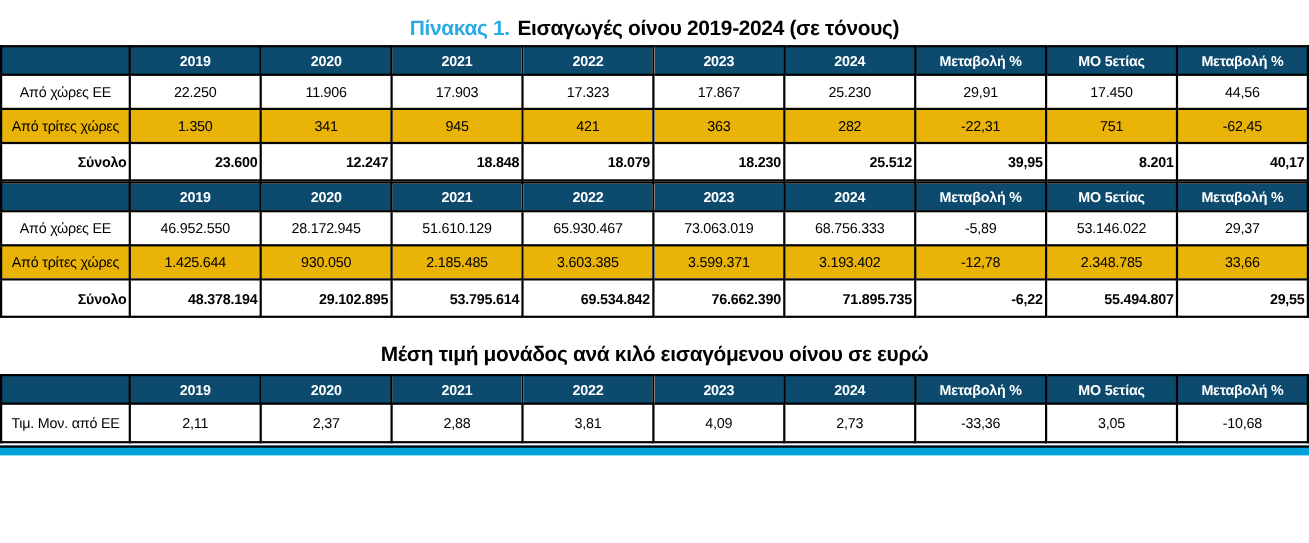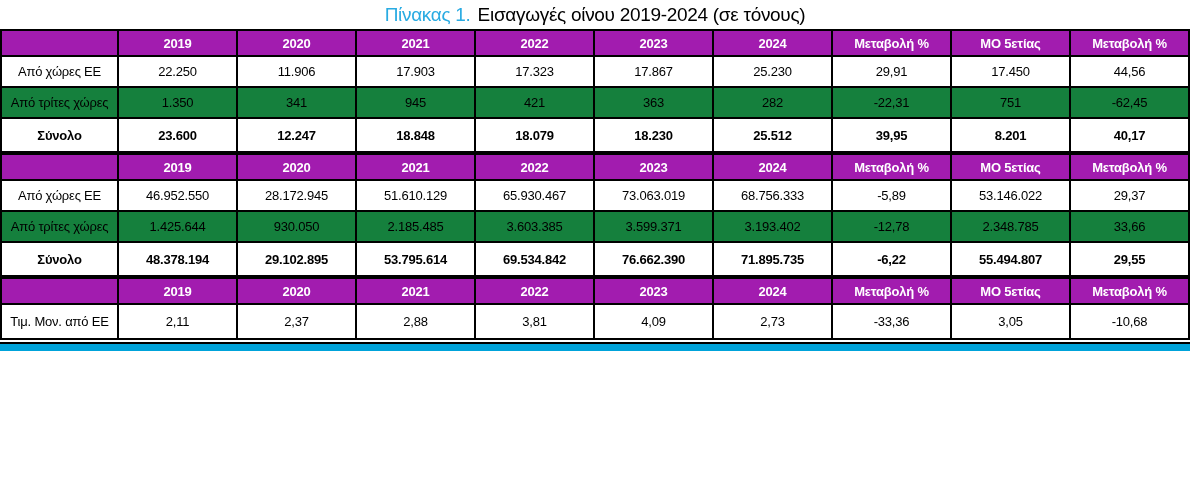--- a/index.html
+++ b/index.html
@@ -11,26 +11,27 @@
   }
   .page {
     width: 1190px;
     height: 494px;
     overflow: hidden;
     background: #fff;
   }
   .section-title {
     text-align: center;
     font-size: 19px;
-    font-weight: 400;
+    font-weight: 700;
     letter-spacing: -0.3px;
     color: #000;
     font-stretch: condensed;
     padding: 4px 0 3px 0;
     white-space: nowrap;
+    margin-top: 12px;
   }
   .section-title.spaced { padding: 11px 0 6px 0; }
   .title-prefix { color: #29ABE2; margin-right: 7px; }
   .title-prefix:empty { margin-right: 0; }
 
   table.data-table {
     width: 1190px;
     border-collapse: collapse;
     table-layout: fixed;
     font-stretch: condensed;
@@ -40,28 +41,28 @@
     border: 2px solid #000;
     text-align: center;
     vertical-align: middle;
     font-size: 13px;
     letter-spacing: -0.2px;
     padding: 0 2px;
     overflow: hidden;
     white-space: nowrap;
   }
   table.data-table thead th {
-    background: #a21caf;
+    background: #0c4a6e;
     color: #ffffff;
     font-weight: 700;
     height: 24px;
   }
   table.data-table tbody td { height: 29px; color: #000; font-weight: 400; background: #fff; }
-  table.data-table tbody tr.shaded td { background: #15803d; }
-  table.data-table tbody tr.bold td { font-weight: 700; height: 32px; }
+  table.data-table tbody tr.shaded td { background: #eab308; }
+  table.data-table tbody tr.bold td { font-weight: 700; height: 32px; text-align: right; }
   table.data-table.tall tbody td { height: 33px; }
   col.label-col { width: 117px; }
 
   .partial-next-header {
     width: 1190px;
     height: 7px;
     background: #00A3DA;
     border-top: 2px solid #000;
     margin-top: 2px;
   }
@@ -188,20 +189,23 @@
             <td>71.895.735</td>
             <td>-6,22</td>
             <td>55.494.807</td>
             <td>29,55</td>
           </tr>
         </tbody>
     </table>
   </section>
 
   <section>
+    <div class="section-title spaced">
+      <span class="title-prefix"></span><span>Μέση τιμή μονάδος ανά κιλό εισαγόμενου οίνου σε ευρώ</span>
+    </div>
     <table class="data-table tall">
       <colgroup>
           <col class="label-col">
         </colgroup>
       <thead>
           <tr>
             <th></th>
             <th>2019</th>
             <th>2020</th>
             <th>2021</th>

